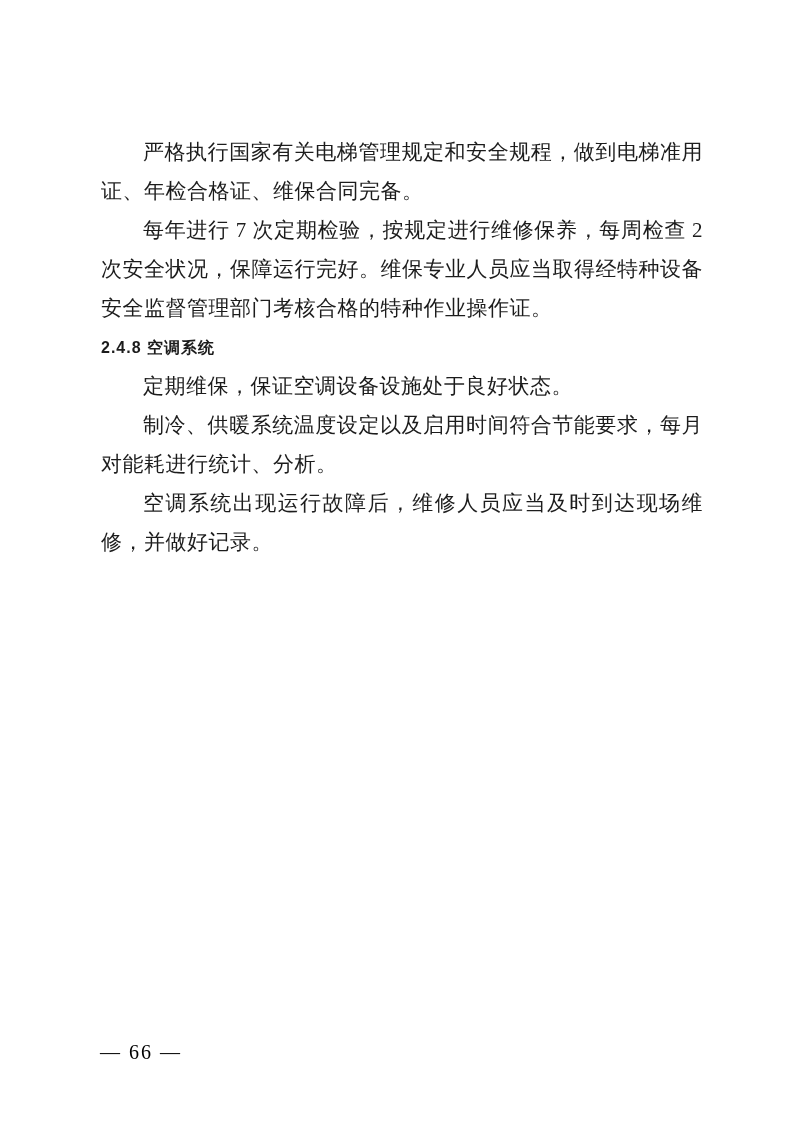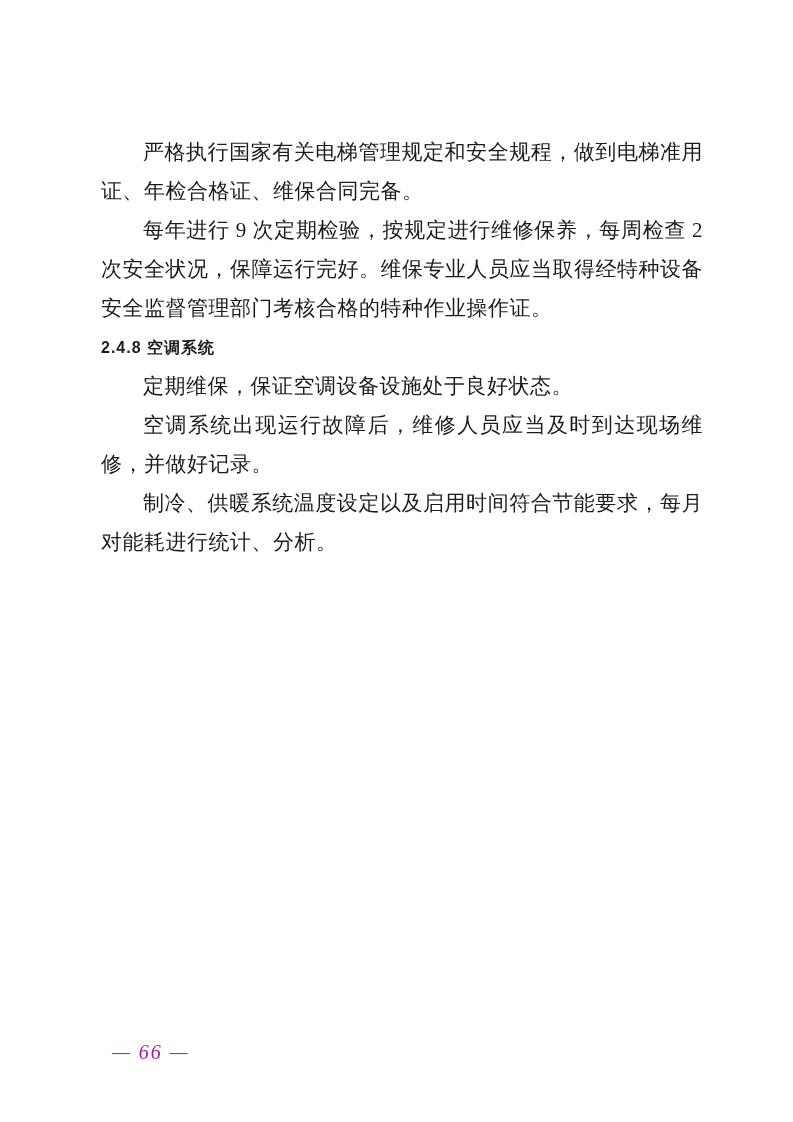--- a/index.html
+++ b/index.html
@@ -35,37 +35,36 @@
   .content h2.heading {
     font-family: "Liberation Sans", "DejaVu Sans", sans-serif;
     font-weight: 700;
     font-size: 16px;
     line-height: 39px;
     text-indent: 0;
     letter-spacing: 1px;
   }
   .footer {
     position: absolute;
-    left: 112px;
+    left: 100px;
     top: 1039px;
     font-size: 20px;
     line-height: 26px;
-    color: #a21caf;
+    color: #000000;
     letter-spacing: 2px;
-    font-style: italic;
   }
 </style>
 </head>
 <body>
 
 <div class="page">
   <div class="content">
     <p class="para">严格执行国家有关电梯管理规定和安全规程，做到电梯准用证、年检合格证、维保合同完备。</p>
-    <p class="para">每年进行 9 次定期检验，按规定进行维修保养，每周检查 2 次安全状况，保障运行完好。维保专业人员应当取得经特种设备安全监督管理部门考核合格的特种作业操作证。</p>
+    <p class="para">每年进行 7 次定期检验，按规定进行维修保养，每周检查 2 次安全状况，保障运行完好。维保专业人员应当取得经特种设备安全监督管理部门考核合格的特种作业操作证。</p>
     <h2 class="heading">2.4.8 空调系统</h2>
     <p class="para">定期维保，保证空调设备设施处于良好状态。</p>
+    <p class="para">制冷、供暖系统温度设定以及启用时间符合节能要求，每月对能耗进行统计、分析。</p>
     <p class="para">空调系统出现运行故障后，维修人员应当及时到达现场维修，并做好记录。</p>
-    <p class="para">制冷、供暖系统温度设定以及启用时间符合节能要求，每月对能耗进行统计、分析。</p>
   </div>
   <div class="footer">
     <span class="page-number">— 66 —</span>
   </div>
 </div>
 
 </body></html>

